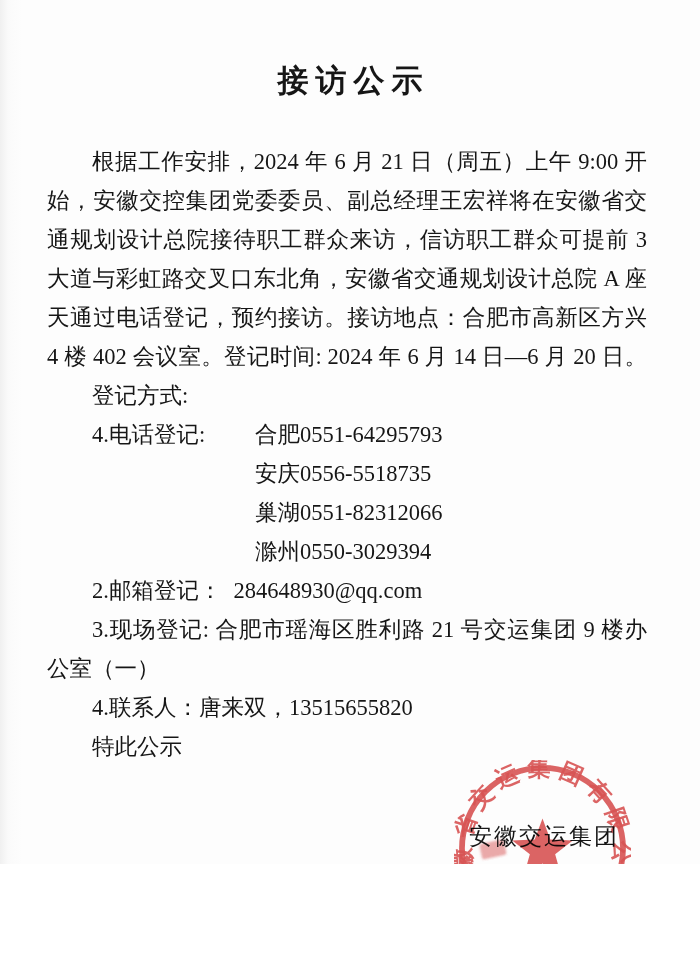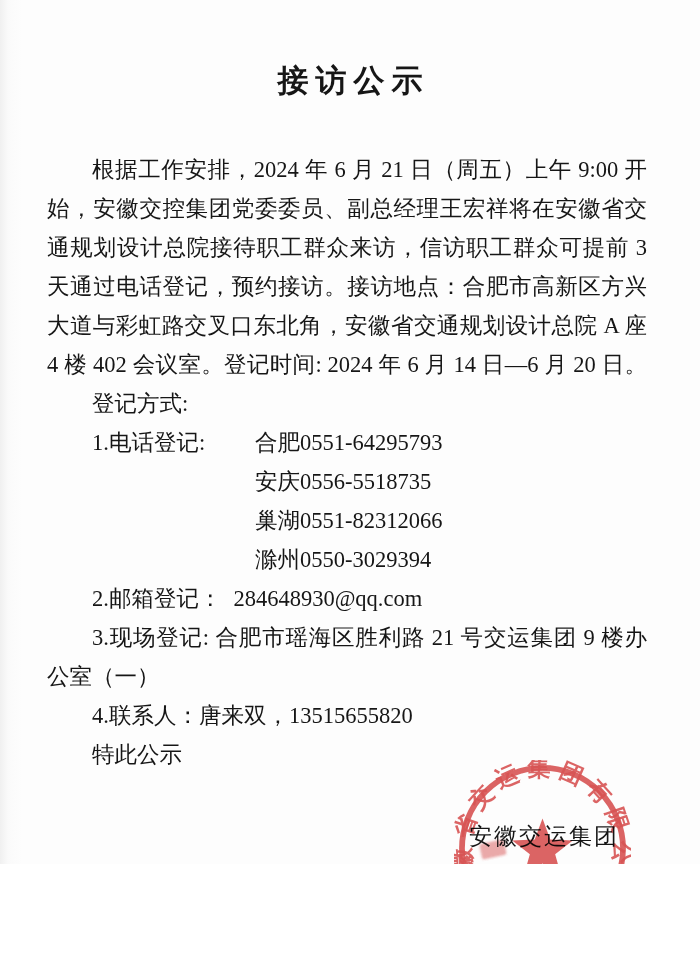--- a/index.html
+++ b/index.html
@@ -23,21 +23,21 @@
     left: 0;
     width: 100%;
     text-align: center;
     font-size: 31px;
     font-weight: 700;
     letter-spacing: 7px;
     text-indent: 7px; 
   }
   .content {
     position: absolute;
-    top: 150px;
+    top: 142px;
     left: 47px;
     width: 600px;
     font-size: 22.5px;
   }
   .pline, .line {
     height: 39px;
     line-height: 39px;
   }
   .pline {
     text-align: justify;
@@ -93,31 +93,31 @@
 
   <h1 class="title">接访公示</h1>
 
   <div class="content">
 
     <div class="para">
 
     <div class="pline">根据工作安排，2024 年 6 月 21 日（周五）上午 9:00 开</div>
         <div class="pline">始，安徽交控集团党委委员、副总经理王宏祥将在安徽省交</div>
         <div class="pline">通规划设计总院接待职工群众来访，信访职工群众可提前 3</div>
+        <div class="pline">大道与彩虹路交叉口东北角，安徽省交通规划设计总院 A 座</div>
         <div class="pline">天通过电话登记，预约接访。接访地点：合肥市高新区方兴</div>
-        <div class="pline">大道与彩虹路交叉口东北角，安徽省交通规划设计总院 A 座</div>
         <div class="pline">4 楼 402 会议室。登记时间: 2024 年 6 月 14 日—6 月 20 日。</div>
       </div>
 
     <div class="line indent">登记方式:</div>
 
     <div>
 
     <div class="line phone-row">
-        <span class="ph-label">1.电话登记:</span><span class="ph-city">合肥</span><span class="ph-number">0551-64295793</span>
+        <span class="ph-label">4.电话登记:</span><span class="ph-city">合肥</span><span class="ph-number">0551-64295793</span>
       </div>
         <div class="line phone-row">
         <span class="ph-label"></span><span class="ph-city">安庆</span><span class="ph-number">0556-5518735</span>
       </div>
         <div class="line phone-row">
         <span class="ph-label"></span><span class="ph-city">巢湖</span><span class="ph-number">0551-82312066</span>
       </div>
         <div class="line phone-row">
         <span class="ph-label"></span><span class="ph-city">滁州</span><span class="ph-number">0550-3029394</span>
       </div>

